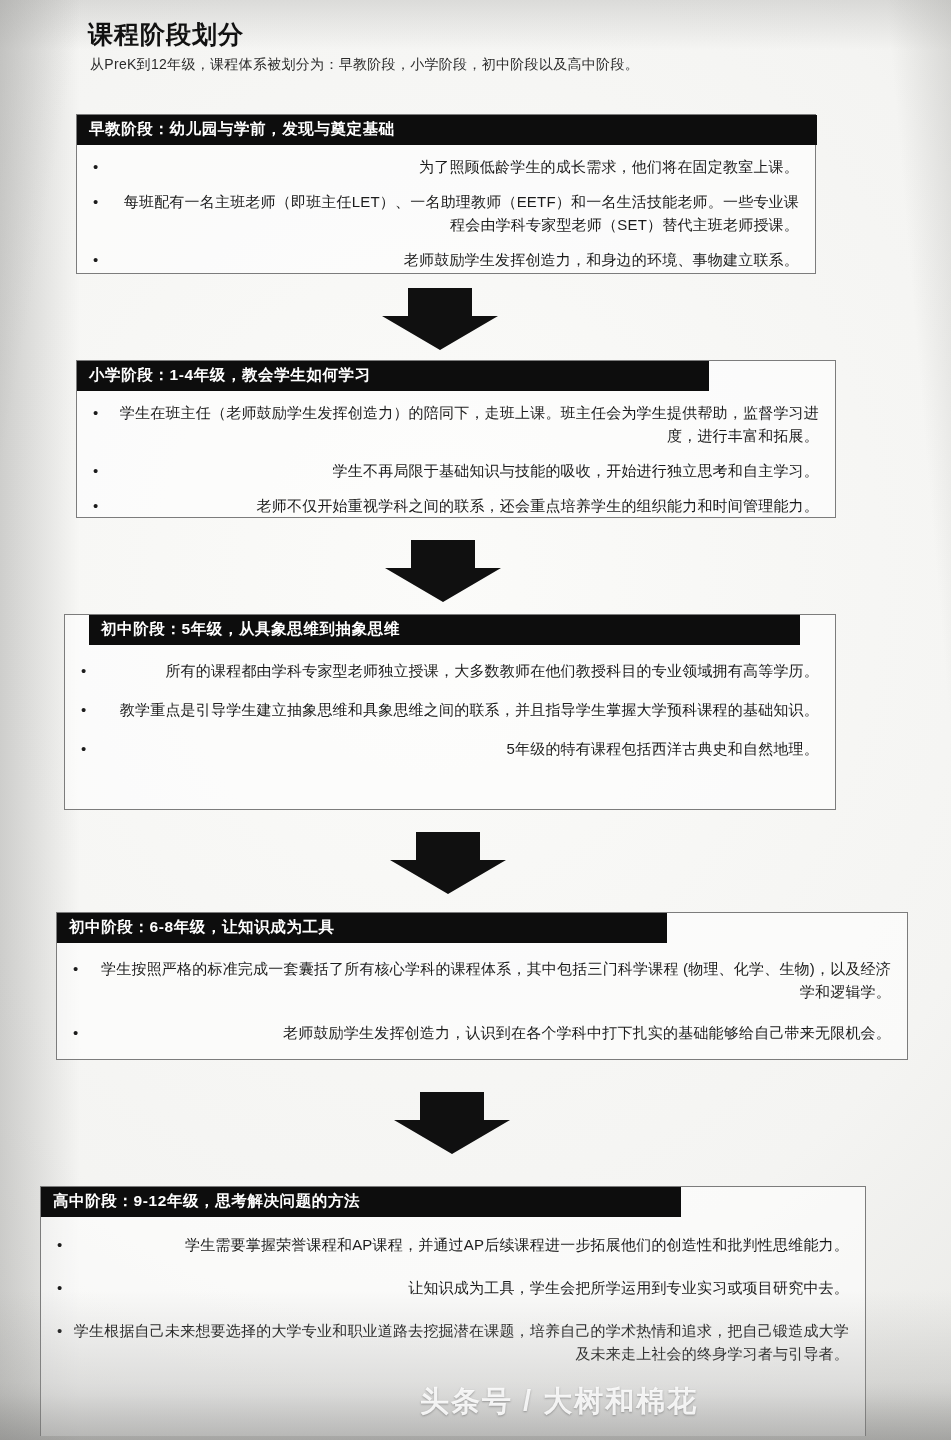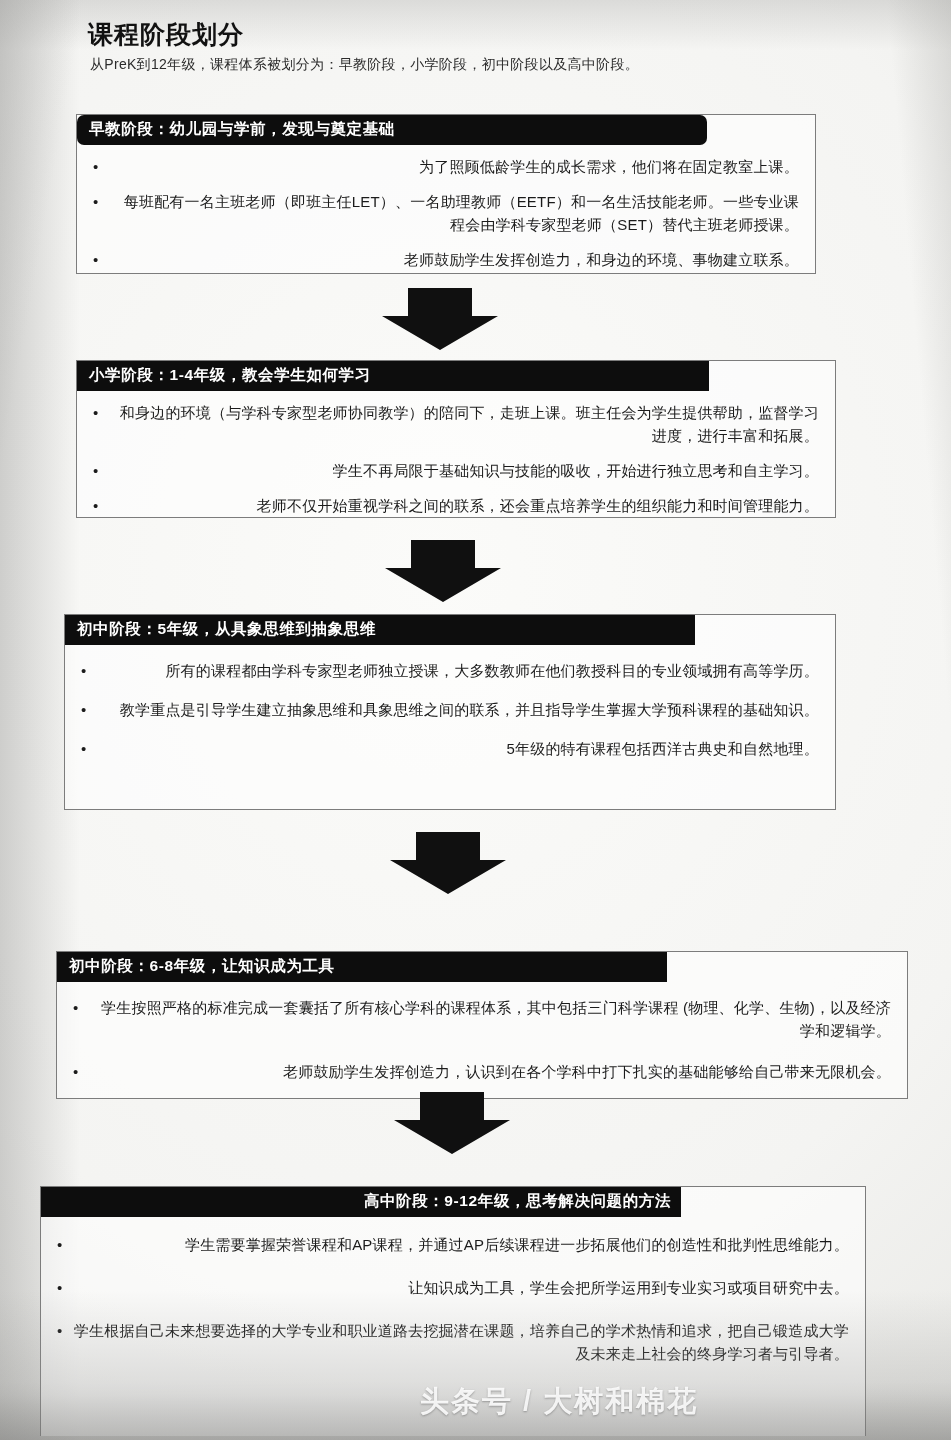--- a/index.html
+++ b/index.html
@@ -140,21 +140,21 @@
 
 <div class="page"></div>
 <div class="shade-left"></div>
 
 <div class="content">
 
   <div class="doc-title">课程阶段划分</div>
   <div class="doc-sub">从PreK到12年级，课程体系被划分为：早教阶段，小学阶段，初中阶段以及高中阶段。</div>
 
   <div class="stage" style="left:76px; top:114px; width:740px; height:160px;">
-    <div class="stage-header" style="width:630px;border-radius:7px;">早教阶段：幼儿园与学前，发现与奠定基础</div>
+    <div class="stage-header" style="width:740px;">早教阶段：幼儿园与学前，发现与奠定基础</div>
     <div class="stage-body">
       <div class="bullet">
         <span class="dot">•</span>
         <span class="txt">为了照顾低龄学生的成长需求，他们将在固定教室上课。</span>
       </div>
       <div class="bullet">
         <span class="dot">•</span>
         <span class="txt">每班配有一名主班老师（即班主任LET）、一名助理教师（EETF）和一名生活技能老师。一些专业课程会由学科专家型老师（SET）替代主班老师授课。</span>
       </div>
       <div class="bullet">
@@ -168,41 +168,41 @@
     <svg width="120" height="62" viewBox="0 0 120 62" xmlns="http://www.w3.org/2000/svg">
       <polygon points="28,0 92,0 92,28 118,28 60,62 2,28 28,28" fill="#101010"></polygon>
     </svg>
   </div>
 
   <div class="stage" style="left:76px; top:360px; width:760px; height:158px;">
     <div class="stage-header" style="width:632px;">小学阶段：1-4年级，教会学生如何学习</div>
     <div class="stage-body">
       <div class="bullet">
         <span class="dot">•</span>
-        <span class="txt">和身边的环境（与学科专家型老师协同教学）的陪同下，走班上课。班主任会为学生提供帮助，监督学习进度，进行丰富和拓展。</span>
+        <span class="txt">学生在班主任（老师鼓励学生发挥创造力）的陪同下，走班上课。班主任会为学生提供帮助，监督学习进度，进行丰富和拓展。</span>
       </div>
       <div class="bullet">
         <span class="dot">•</span>
         <span class="txt">学生不再局限于基础知识与技能的吸收，开始进行独立思考和自主学习。</span>
       </div>
       <div class="bullet">
         <span class="dot">•</span>
         <span class="txt">老师不仅开始重视学科之间的联系，还会重点培养学生的组织能力和时间管理能力。</span>
       </div>
     </div>
   </div>
 
   <div class="arrow" style="left:383px; top:540px;">
     <svg width="120" height="62" viewBox="0 0 120 62" xmlns="http://www.w3.org/2000/svg">
       <polygon points="28,0 92,0 92,28 118,28 60,62 2,28 28,28" fill="#101010"></polygon>
     </svg>
   </div>
 
   <div class="stage" style="left:64px; top:614px; width:772px; height:196px;">
-    <div class="stage-header" style="width:630px;">初中阶段：5年级，从具象思维到抽象思维</div>
+    <div class="stage-header" style="width:711px;margin-left:24px;">初中阶段：5年级，从具象思维到抽象思维</div>
     <div class="stage-body" style="padding-top:14px;">
       <div class="bullet" style="margin-bottom:16px;">
         <span class="dot">•</span>
         <span class="txt">所有的课程都由学科专家型老师独立授课，大多数教师在他们教授科目的专业领域拥有高等学历。</span>
       </div>
       <div class="bullet" style="margin-bottom:16px;">
         <span class="dot">•</span>
         <span class="txt">教学重点是引导学生建立抽象思维和具象思维之间的联系，并且指导学生掌握大学预科课程的基础知识。</span>
       </div>
       <div class="bullet">
@@ -211,42 +211,42 @@
       </div>
     </div>
   </div>
 
   <div class="arrow" style="left:388px; top:832px;">
     <svg width="120" height="62" viewBox="0 0 120 62" xmlns="http://www.w3.org/2000/svg">
       <polygon points="28,0 92,0 92,28 118,28 60,62 2,28 28,28" fill="#101010"></polygon>
     </svg>
   </div>
 
-  <div class="stage" style="left:56px; top:912px; width:852px; height:148px;margin-top:39px;">
+  <div class="stage" style="left:56px; top:912px; width:852px; height:148px;">
     <div class="stage-header" style="width:610px;">初中阶段：6-8年级，让知识成为工具</div>
     <div class="stage-body" style="padding-top:14px;">
       <div class="bullet" style="margin-bottom:18px;">
         <span class="dot">•</span>
         <span class="txt">学生按照严格的标准完成一套囊括了所有核心学科的课程体系，其中包括三门科学课程 (物理、化学、生物)，以及经济学和逻辑学。</span>
       </div>
       <div class="bullet">
         <span class="dot">•</span>
         <span class="txt">老师鼓励学生发挥创造力，认识到在各个学科中打下扎实的基础能够给自己带来无限机会。</span>
       </div>
     </div>
   </div>
 
   <div class="arrow" style="left:392px; top:1092px;">
     <svg width="120" height="62" viewBox="0 0 120 62" xmlns="http://www.w3.org/2000/svg">
       <polygon points="28,0 92,0 92,28 118,28 60,62 2,28 28,28" fill="#101010"></polygon>
     </svg>
   </div>
 
   <div class="stage" style="left:40px; top:1186px; width:826px; height:250px; border-bottom:none;">
-    <div class="stage-header" style="width:640px;text-align:right;">高中阶段：9-12年级，思考解决问题的方法</div>
+    <div class="stage-header" style="width:640px;">高中阶段：9-12年级，思考解决问题的方法</div>
     <div class="stage-body" style="padding-top:16px;">
       <div class="bullet" style="margin-bottom:20px;">
         <span class="dot">•</span>
         <span class="txt">学生需要掌握荣誉课程和AP课程，并通过AP后续课程进一步拓展他们的创造性和批判性思维能力。</span>
       </div>
       <div class="bullet" style="margin-bottom:20px;">
         <span class="dot">•</span>
         <span class="txt">让知识成为工具，学生会把所学运用到专业实习或项目研究中去。</span>
       </div>
       <div class="bullet">

